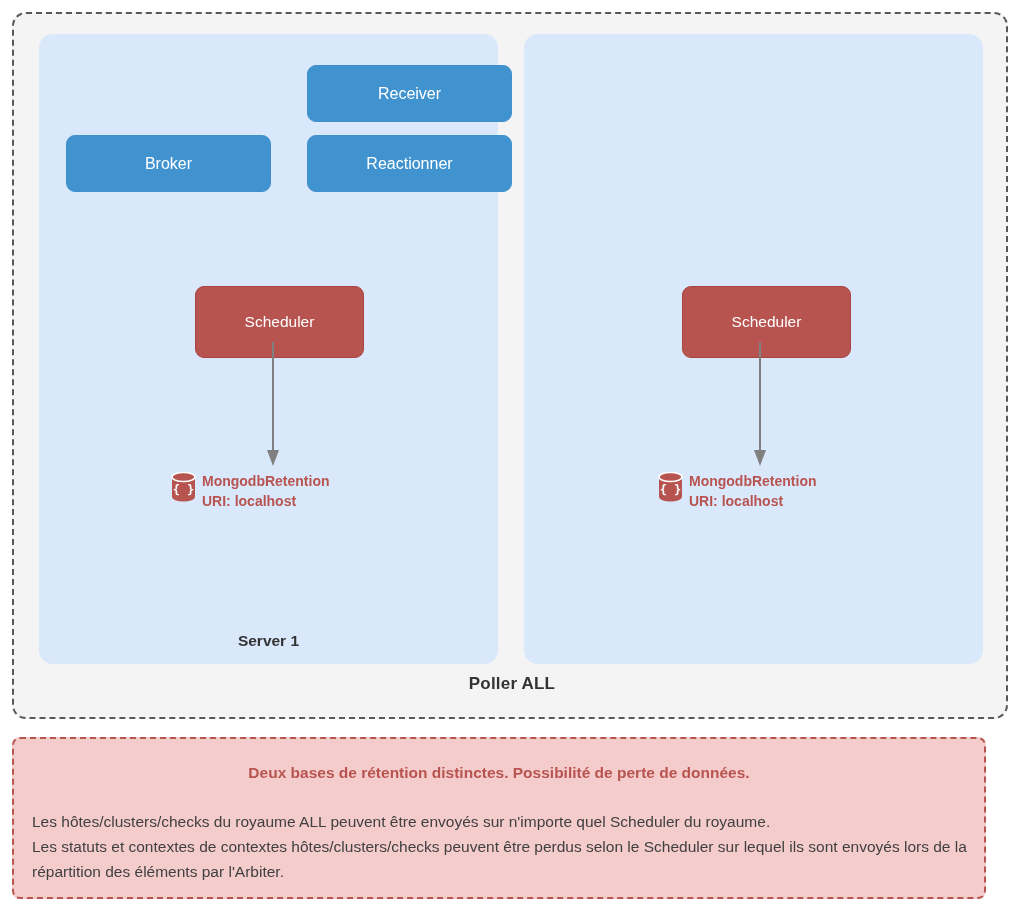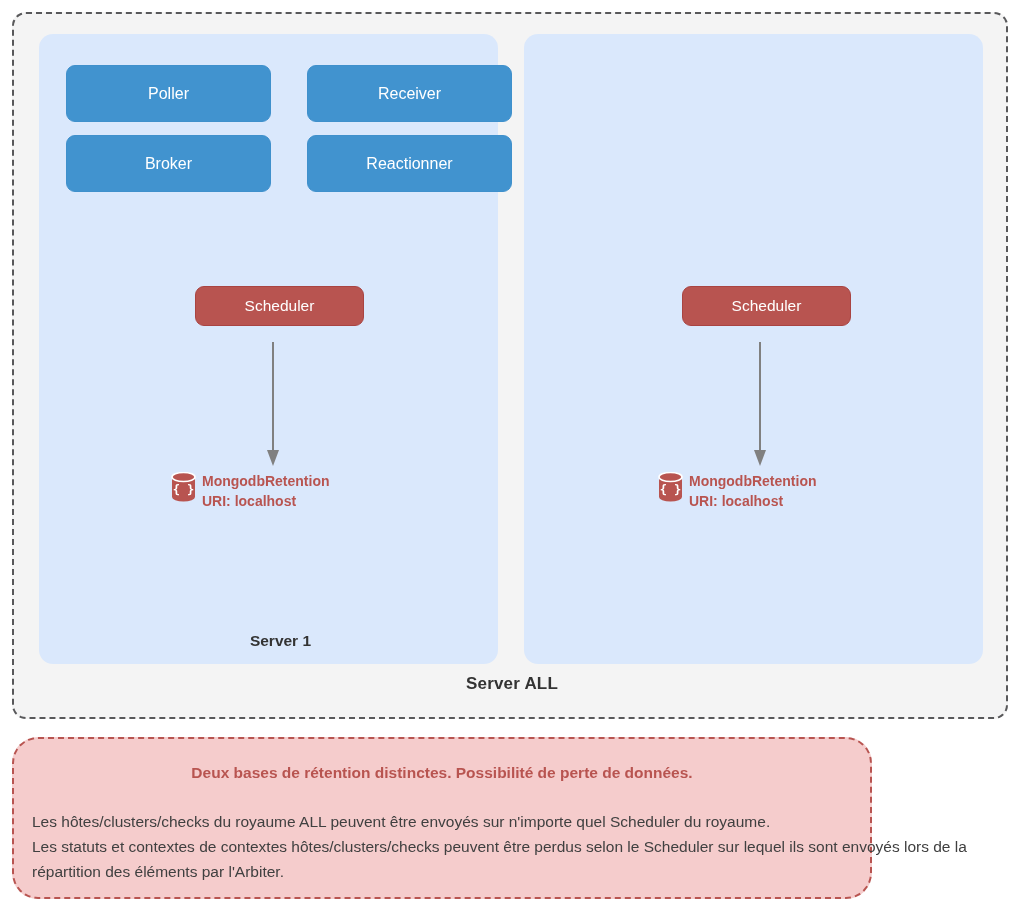--- a/index.html
+++ b/index.html
@@ -59,21 +59,20 @@
 
   .server-label {
     position: absolute;
     left: 0;
     bottom: 14px;
     width: 100%;
     text-align: center;
     font-size: 15.5px;
     font-weight: bold;
     color: #333333;
-    margin-left: 12px;
   }
 
   
   .daemon {
     position: absolute;
     width: 205px;
     height: 57px;
     background: #4193cf;
     border: 1px solid #3f90cc;
     border-radius: 9px;
@@ -87,21 +86,21 @@
   }
   .daemon.r1 { top: 31px; }
   .daemon.r2 { top: 101px; }
   .daemon.c1 { left: 27px; }
   .daemon.c2 { left: 244px; margin-left: 24px; }
 
   
   .scheduler {
     position: absolute;
     width: 169px;
-    height: 40px;
+    height: 72px;
     background: #b85450;
     border: 1px solid #a94442;
     border-radius: 9px;
     box-sizing: border-box;
     display: flex;
     align-items: center;
     justify-content: center;
     color: #ffffff;
     font-size: 15.5px;
   }
@@ -139,26 +138,26 @@
     color: #b85450;
     line-height: 20px;
     white-space: nowrap;
   }
 
   
   .note-box {
     position: absolute;
     left: 12px;
     top: 737px;
-    width: 860px;
+    width: 974px;
     height: 162px;
     box-sizing: border-box;
     background: #f5cccc;
     border: 2px dashed #b85450;
-    border-radius: 26px;
+    border-radius: 8px;
   }
 
   .note-title {
     position: absolute;
     left: 0;
     top: 25px;
     width: 100%;
     text-align: center;
     font-size: 15.5px;
     font-weight: bold;
@@ -179,23 +178,20 @@
 </style>
 </head>
 <body>
 
 <div class="page">
 
   <div class="realm-box">
 
     <div class="server-panel left">
 
-      <div class="daemon r1 c1">
-        <span>Poller</span>
-      </div>
       <div class="daemon r1 c2">
         <span>Receiver</span>
       </div>
       <div class="daemon r2 c2">
         <span>Reactionner</span>
       </div>
       <div class="daemon r2 c1">
         <span>Broker</span>
       </div>
 
@@ -241,21 +237,21 @@
           <text x="12.5" y="22" text-anchor="middle" font-family="DejaVu Sans Mono, monospace" font-size="12" font-weight="bold" fill="#ffffff">{ }</text>
         </svg>
         <div class="db-text">
           <div>MongodbRetention</div>
           <div>URI: localhost</div>
         </div>
       </div>
 
     </div>
 
-    <div class="realm-label">Server ALL</div>
+    <div class="realm-label">Poller ALL</div>
   </div>
 
   <div class="note-box">
     <div class="note-title">Deux bases de rétention distinctes. Possibilité de perte de données.</div>
     <div class="note-body">
       <div class="line">Les hôtes/clusters/checks du royaume ALL peuvent être envoyés sur n'importe quel Scheduler du royaume.</div>
       <div class="line wrap">Les statuts et contextes de contextes hôtes/clusters/checks peuvent être perdus selon le Scheduler sur lequel ils sont envoyés lors de la répartition des éléments par l'Arbiter.</div>
     </div>
   </div>
 

